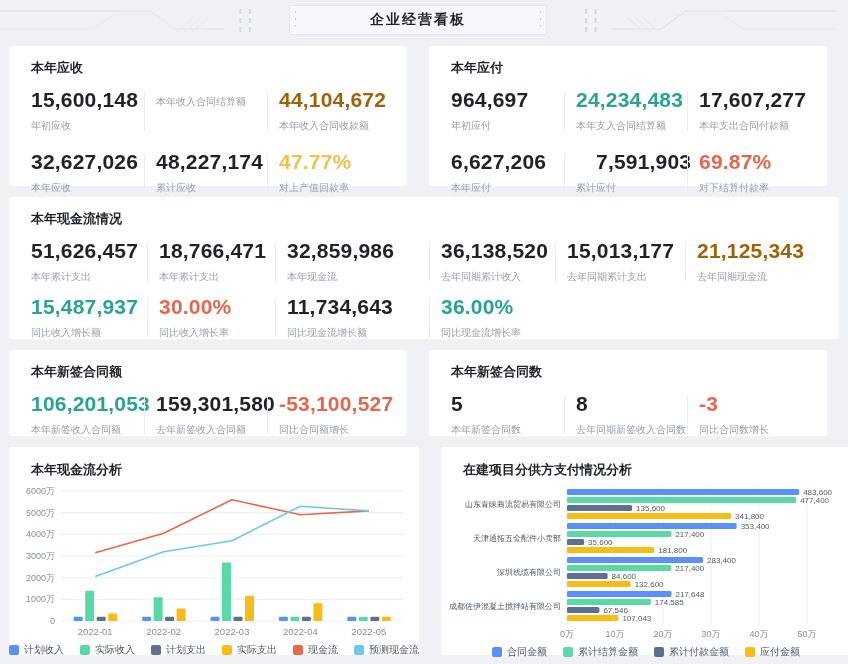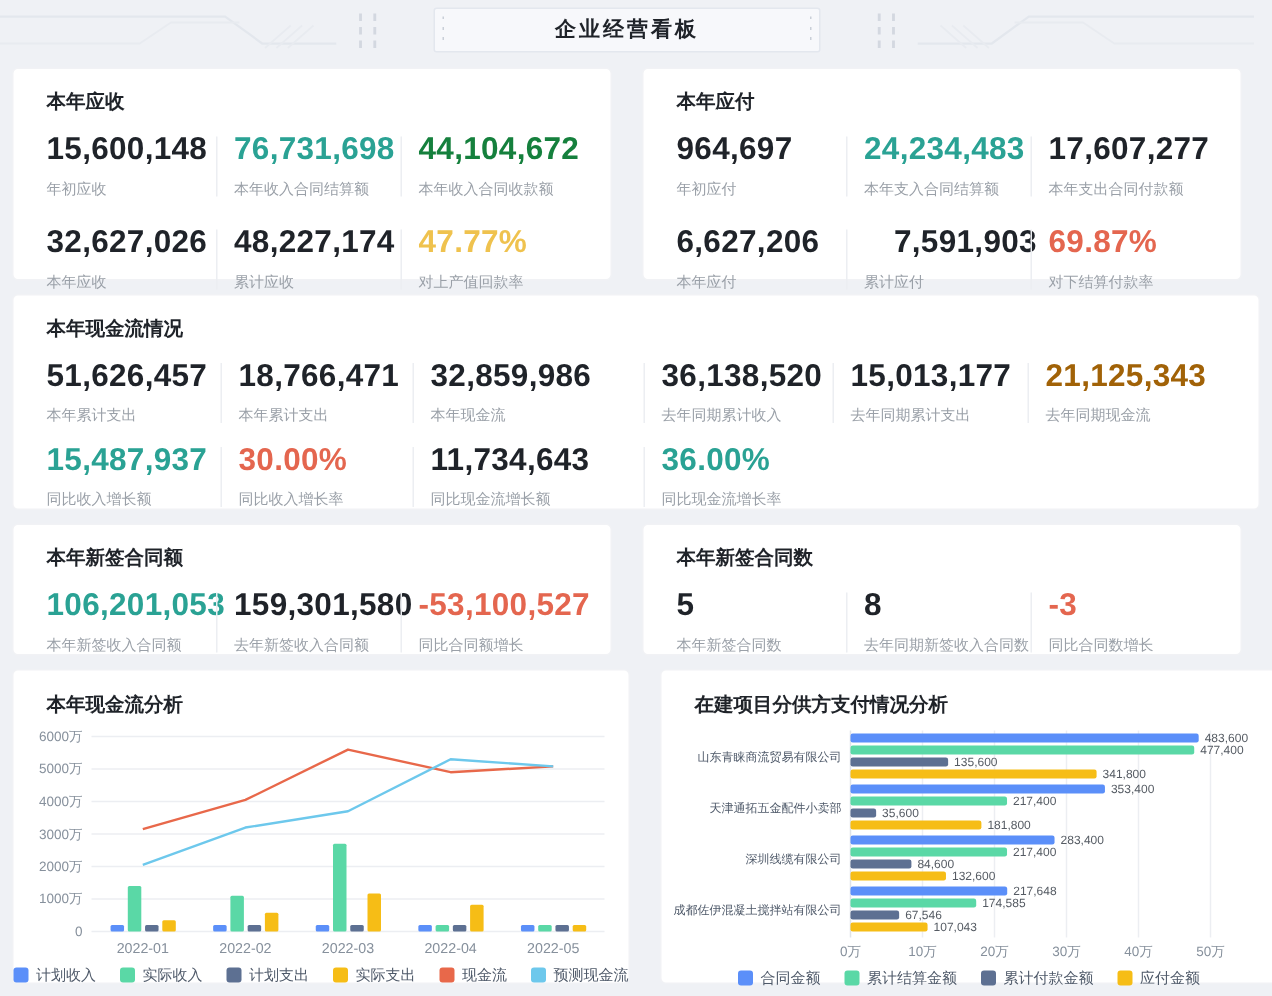--- a/index.html
+++ b/index.html
@@ -88,25 +88,24 @@
 
     <section class="row">
       <div class="card half h142">
         <div class="card-title">本年应收</div>
         <div class="stats grid3">
             <div class="stat">
               <div class="stat-value" style="color: rgb(31, 35, 41);">15,600,148</div>
               <div class="stat-label">年初应收</div>
             </div>
             <div class="stat">
-              <div class="stat-value" style="color: rgb(42, 162, 148);">76,731,698</div>
               <div class="stat-label">本年收入合同结算额</div>
             </div>
             <div class="stat">
-              <div class="stat-value" style="color: #15803d;">44,104,672</div>
+              <div class="stat-value" style="color: #a16207;">44,104,672</div>
               <div class="stat-label">本年收入合同收款额</div>
             </div>
             <div class="stat">
               <div class="stat-value" style="color: rgb(31, 35, 41);">32,627,026</div>
               <div class="stat-label">本年应收</div>
             </div>
             <div class="stat">
               <div class="stat-value" style="color: rgb(31, 35, 41);">48,227,174</div>
               <div class="stat-label">累计应收</div>
             </div>

